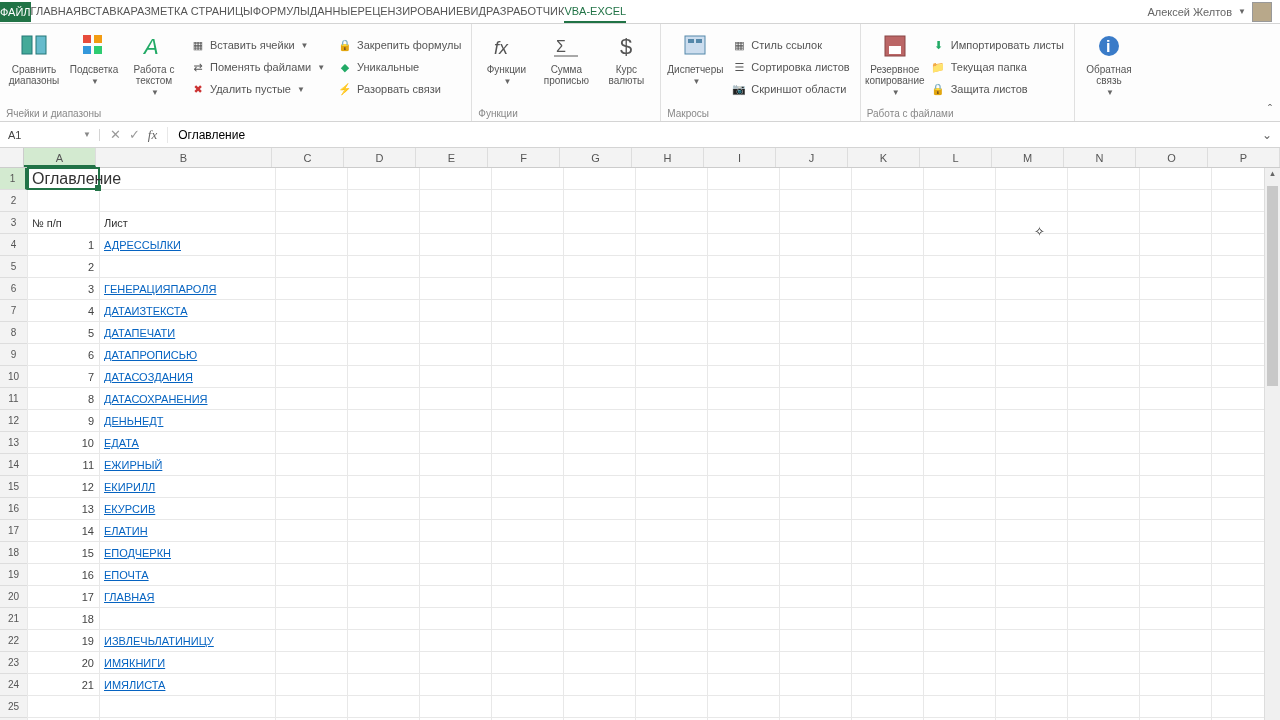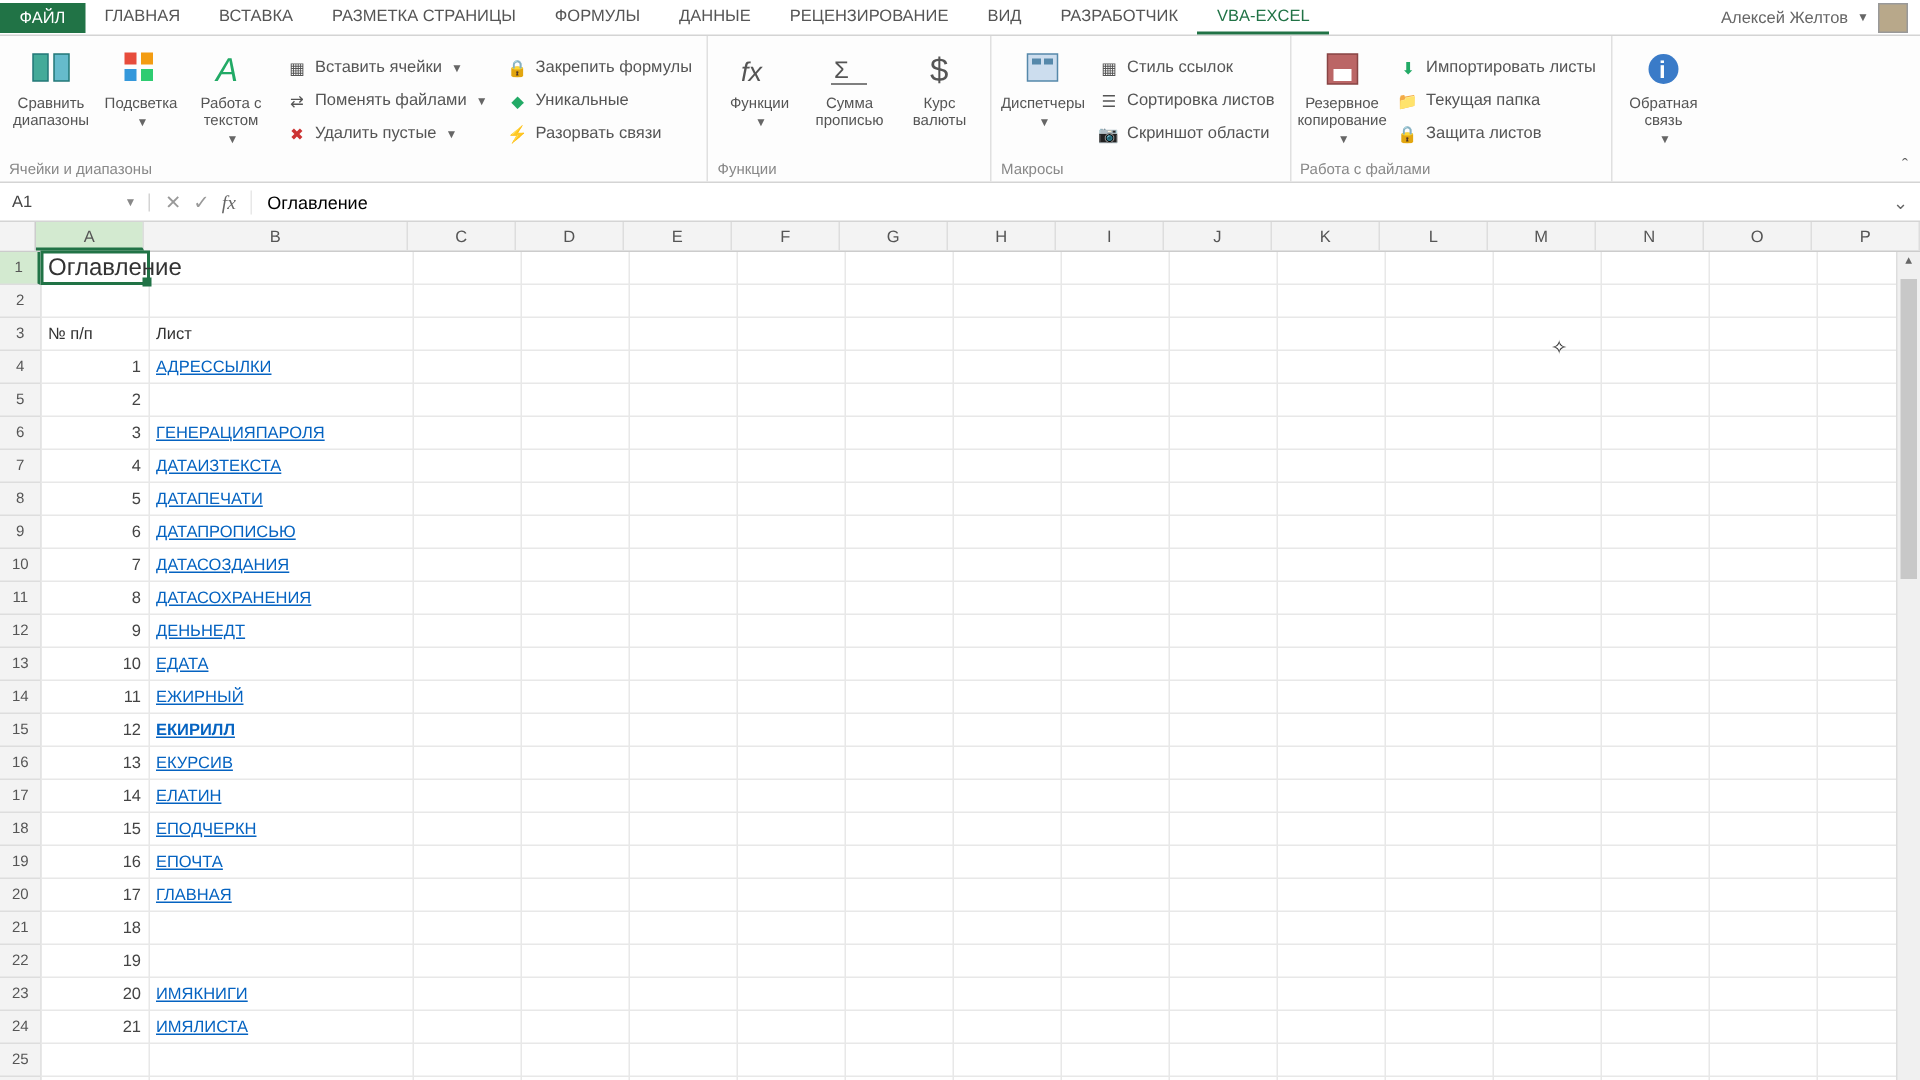--- a/index.html
+++ b/index.html
@@ -1,20 +1,20 @@
 <!DOCTYPE html>
 <html><head>
 <meta charset="utf-8">
 <style>
 * { box-sizing: border-box; margin: 0; padding: 0; font-family: 'Segoe UI', Tahoma, sans-serif; }
 body { background: #fff; font-size: 12px; color: #444; overflow: hidden; width: 1280px; height: 720px; }
 
 
 .tabs { display: flex; align-items: center; height: 24px; background: #fff; border-bottom: 1px solid #d4d4d4; }
-.tab { padding: 4px 13px; font-size: 11px; color: #555; cursor: pointer; text-transform: uppercase; }
+.tab { padding: 4px 0; font-size: 11px; color: #555; cursor: pointer; text-transform: uppercase; }
 .tab.active-file { background: #217346; color: #fff; }
 .tab.active-tab { background: #fff; color: #217346; border-bottom: 2px solid #217346; }
 .user-area { margin-left: auto; display: flex; align-items: center; padding-right: 8px; gap: 6px; font-size: 11px; color: #666; }
 .avatar { width: 20px; height: 20px; background: #b8a88a; border: 1px solid #999; }
 
 
 .ribbon { display: flex; height: 98px; border-bottom: 1px solid #d4d4d4; background: #fdfdfd; }
 .ribbon-group { display: flex; flex-direction: column; justify-content: space-between; padding: 4px 6px 2px; border-right: 1px solid #e0e0e0; }
 .ribbon-group-content { display: flex; gap: 4px; flex: 1; }
 .ribbon-group-label { font-size: 10px; color: #888; padding-top: 2px; }
@@ -395,33 +395,34 @@
         <a class="cell-content  cell-link" href="#" style="left: 72px; top: 198px; width: 176px;">ДАТАСОЗДАНИЯ</a>
         <div class="cell-content cell-num" style="left: 0px; top: 220px; width: 72px;">8</div>
         <a class="cell-content  cell-link" href="#" style="left: 72px; top: 220px; width: 176px;">ДАТАСОХРАНЕНИЯ</a>
         <div class="cell-content cell-num" style="left: 0px; top: 242px; width: 72px;">9</div>
         <a class="cell-content  cell-link" href="#" style="left: 72px; top: 242px; width: 176px;">ДЕНЬНЕДТ</a>
         <div class="cell-content cell-num" style="left: 0px; top: 264px; width: 72px;">10</div>
         <a class="cell-content  cell-link" href="#" style="left: 72px; top: 264px; width: 176px;">ЕДАТА</a>
         <div class="cell-content cell-num" style="left: 0px; top: 286px; width: 72px;">11</div>
         <a class="cell-content  cell-link" href="#" style="left: 72px; top: 286px; width: 176px;">ЕЖИРНЫЙ</a>
         <div class="cell-content cell-num" style="left: 0px; top: 308px; width: 72px;">12</div>
-        <a class="cell-content  cell-link" href="#" style="left: 72px; top: 308px; width: 176px; font-weight: bold;">ЕКИРИЛЛ</a>
+        <a class="cell-content  cell-link" href="#" style="left: 72px; top: 308px; width: 176px;">ЕКИРИЛЛ</a>
         <div class="cell-content cell-num" style="left: 0px; top: 330px; width: 72px;">13</div>
         <a class="cell-content  cell-link" href="#" style="left: 72px; top: 330px; width: 176px;">ЕКУРСИВ</a>
         <div class="cell-content cell-num" style="left: 0px; top: 352px; width: 72px;">14</div>
         <a class="cell-content  cell-link" href="#" style="left: 72px; top: 352px; width: 176px;">ЕЛАТИН</a>
         <div class="cell-content cell-num" style="left: 0px; top: 374px; width: 72px;">15</div>
         <a class="cell-content  cell-link" href="#" style="left: 72px; top: 374px; width: 176px;">ЕПОДЧЕРКН</a>
         <div class="cell-content cell-num" style="left: 0px; top: 396px; width: 72px;">16</div>
         <a class="cell-content  cell-link" href="#" style="left: 72px; top: 396px; width: 176px;">ЕПОЧТА</a>
         <div class="cell-content cell-num" style="left: 0px; top: 418px; width: 72px;">17</div>
         <a class="cell-content  cell-link" href="#" style="left: 72px; top: 418px; width: 176px;">ГЛАВНАЯ</a>
         <div class="cell-content cell-num" style="left: 0px; top: 440px; width: 72px;">18</div>
         <div class="cell-content cell-num" style="left: 0px; top: 462px; width: 72px;">19</div>
+        <a class="cell-content  cell-link" href="#" style="left: 72px; top: 462px; width: 176px;">ИЗВЛЕЧЬЛАТИНИЦУ</a>
         <div class="cell-content cell-num" style="left: 0px; top: 484px; width: 72px;">20</div>
         <a class="cell-content  cell-link" href="#" style="left: 72px; top: 484px; width: 176px;">ИМЯКНИГИ</a>
         <div class="cell-content cell-num" style="left: 0px; top: 506px; width: 72px;">21</div>
         <a class="cell-content  cell-link" href="#" style="left: 72px; top: 506px; width: 176px;">ИМЯЛИСТА</a>
       </div>
   </div>
   <div class="scroll-v">
     <div class="scroll-v-btn">▴</div>
     <div class="scroll-v-thumb" style="height:200px"></div>
   </div>

